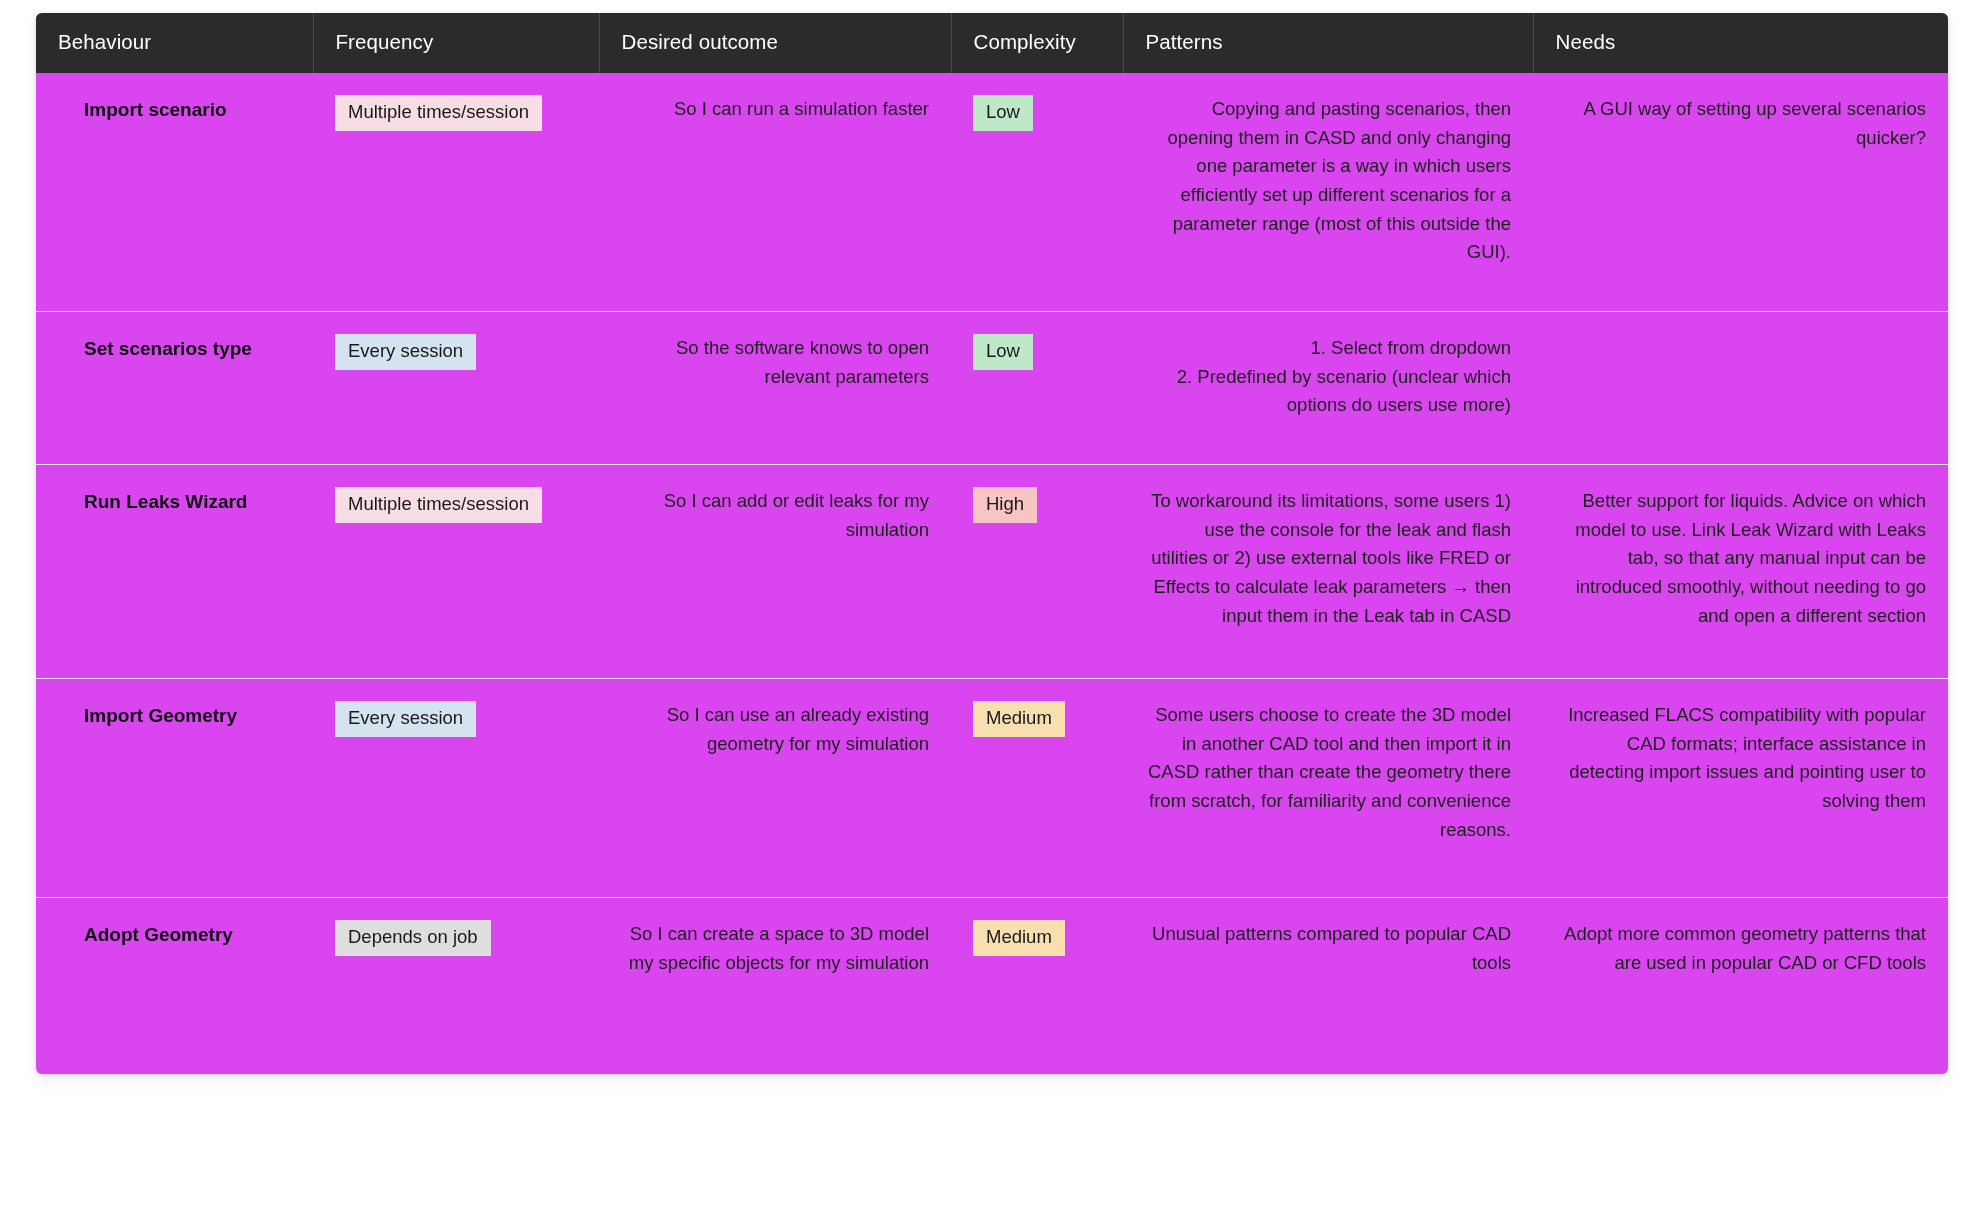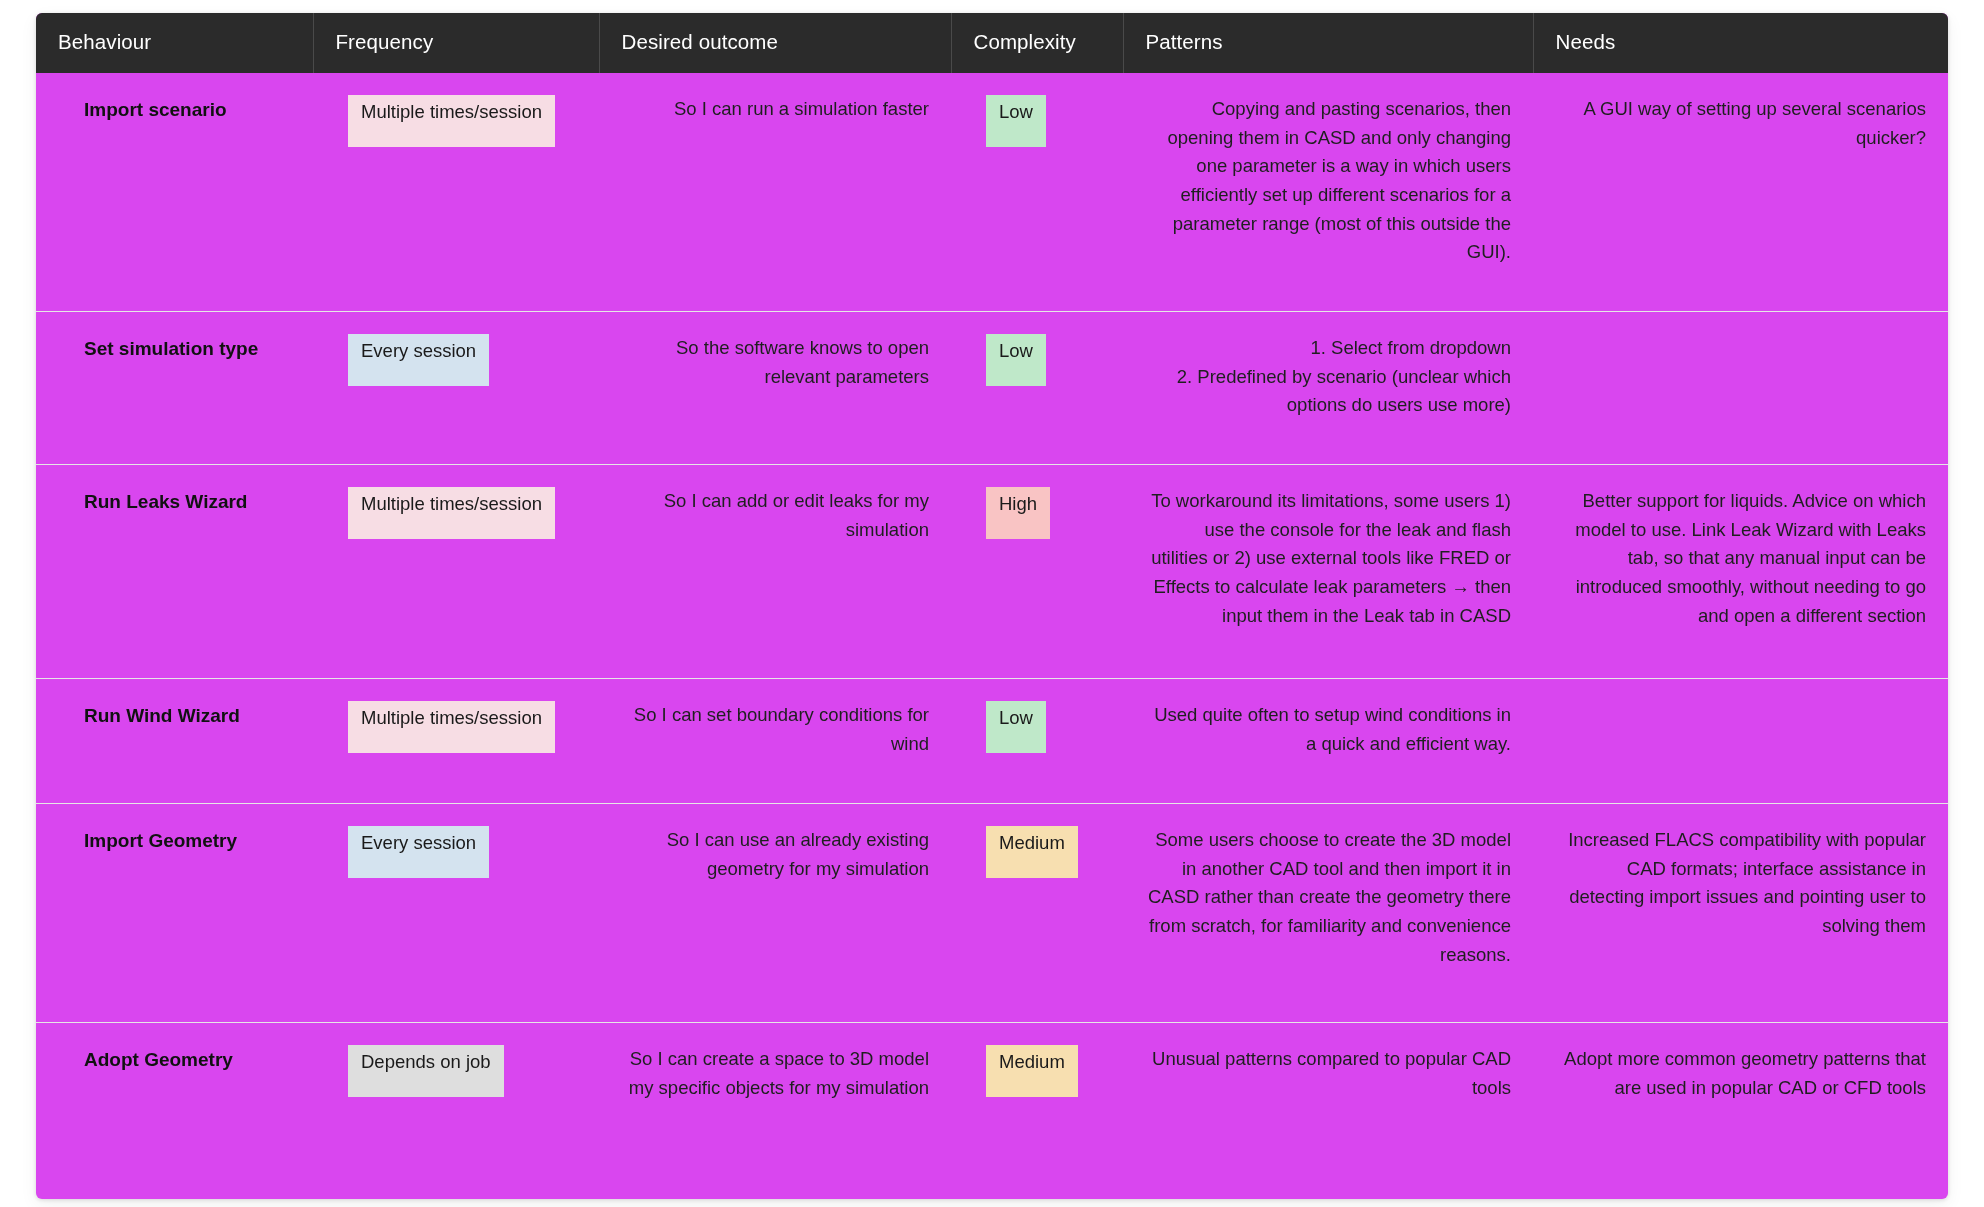--- a/index.html
+++ b/index.html
@@ -77,26 +77,25 @@
   td.outcome-cell,
   td.patterns-cell,
   td.needs-cell {
     color: #1f1f1f;
     text-align: right;
   }
 
   .pill {
     display: inline-block;
     border-radius: 0;
-    padding: 6px 13px 24px 13px;
+    padding: 6px 13px 8px 13px;
     font-size: 18.5px;
     line-height: 1.2;
     color: #1a1a1a;
     white-space: nowrap;
-    margin-left: 13px;
   }
 
   .pill-pink   { background: #f7dde4; }
   .pill-blue   { background: #d4e3ef; }
   .pill-grey   { background: #dedede; }
   .pill-green  { background: #bfe8c9; }
   .pill-red    { background: #f9c4c4; }
   .pill-amber  { background: #f7dfb0; text-align: right; }
 
   .freq-cell   { padding-left: 22px; }
@@ -144,21 +143,21 @@
           </td>
           <td class="outcome-cell">So I can run a simulation faster</td>
           <td class="cx-cell">
             <span class="pill pill-green">Low</span>
           </td>
           <td class="patterns-cell multiline">Copying and pasting scenarios, then opening them in CASD and only changing one parameter is a way in which users efficiently set up different scenarios for a parameter range (most of this outside the GUI).</td>
           <td class="needs-cell multiline">A GUI way of setting up several scenarios quicker?</td>
         </tr>
 
         <tr class="row-h2">
-          <td class="behaviour-cell">Set simulation type</td>
+          <td class="behaviour-cell">Set scenarios type</td>
           <td class="freq-cell">
             <span class="pill pill-blue">Every session</span>
           </td>
           <td class="outcome-cell">So the software knows to open relevant parameters</td>
           <td class="cx-cell">
             <span class="pill pill-green">Low</span>
           </td>
           <td class="patterns-cell multiline">1. Select from dropdown
 2. Predefined by scenario (unclear which options do users use more)</td>
           <td class="needs-cell multiline"></td>
@@ -170,32 +169,20 @@
             <span class="pill pill-pink">Multiple times/session</span>
           </td>
           <td class="outcome-cell">So I can add or edit leaks for my simulation</td>
           <td class="cx-cell">
             <span class="pill pill-red">High</span>
           </td>
           <td class="patterns-cell multiline">To workaround its limitations, some users 1) use the console for the leak and flash utilities or 2) use external tools like FRED or Effects to calculate leak parameters → then input them in the Leak tab in CASD</td>
           <td class="needs-cell multiline">Better support for liquids. Advice on which model to use. Link Leak Wizard with Leaks tab, so that any manual input can be introduced smoothly, without needing to go and open a different section</td>
         </tr>
 
-        <tr class="row-h4">
-          <td class="behaviour-cell">Run Wind Wizard</td>
-          <td class="freq-cell">
-            <span class="pill pill-pink">Multiple times/session</span>
-          </td>
-          <td class="outcome-cell">So I can set boundary conditions for wind</td>
-          <td class="cx-cell">
-            <span class="pill pill-green">Low</span>
-          </td>
-          <td class="patterns-cell multiline">Used quite often to setup wind conditions in a quick and efficient way.</td>
-          <td class="needs-cell multiline"></td>
-        </tr>
 
         <tr class="row-h5">
           <td class="behaviour-cell">Import Geometry</td>
           <td class="freq-cell">
             <span class="pill pill-blue">Every session</span>
           </td>
           <td class="outcome-cell">So I can use an already existing geometry for my simulation</td>
           <td class="cx-cell">
             <span class="pill pill-amber">Medium</span>
           </td>

